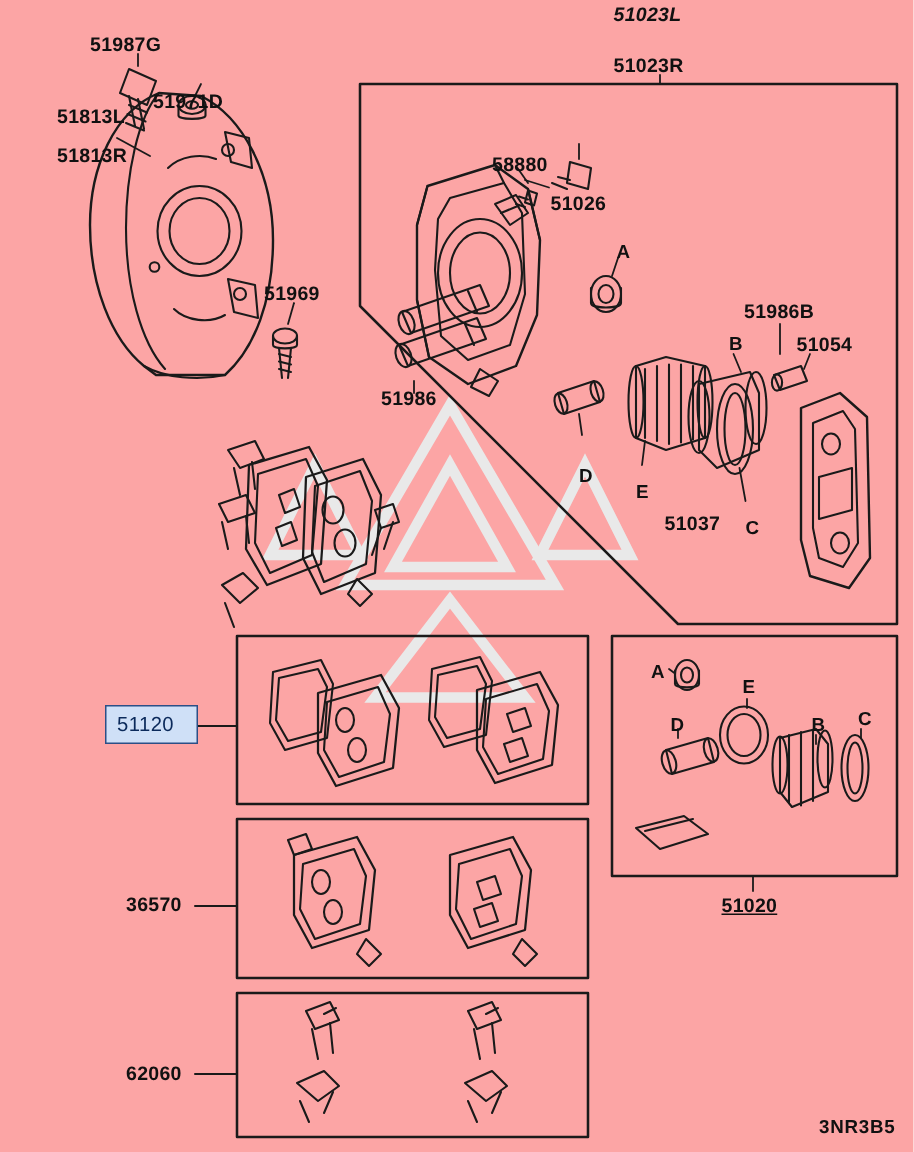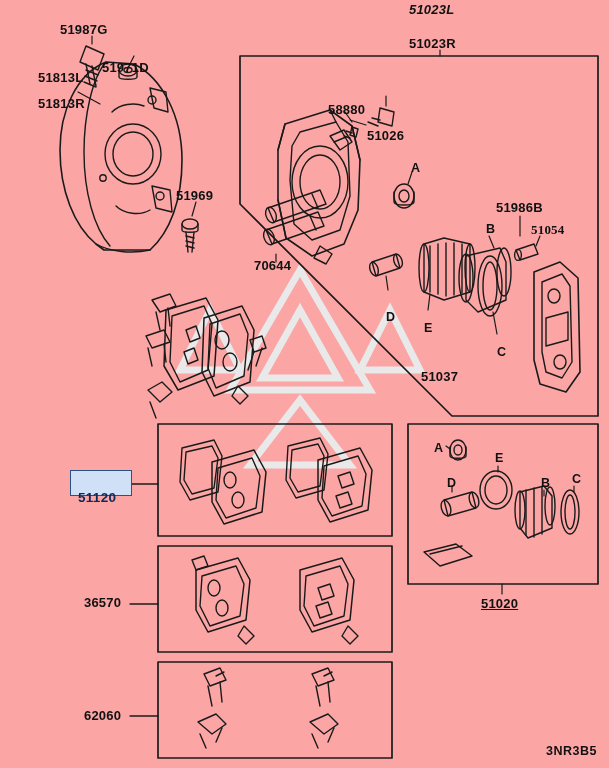--- a/index.html
+++ b/index.html
@@ -29,22 +29,22 @@
   .lbl.letter {
     font-size: 12.5px;
     font-weight: bold;
   }
   .hl {
     position: absolute;
     background: #cfe0f7;
     border: 1px solid #2b4f86;
     color: #0b2a5b;
     font-size: 13.5px;
-    font-weight: bold;
-    padding: 18px 7px 4px 7px;
+    font-weight: normal;
+    padding: 3px 7px 4px 7px;
     box-sizing: border-box;
     letter-spacing: 0.3px;
   }
   .wm {
     position: absolute;
     pointer-events: none;
   }
   svg { display: block; }
   .code {
     position: absolute;
@@ -275,24 +275,24 @@
   <div class="lbl" style="left:60px; top:22px;">51987G</div>
   <div class="lbl" style="left:102px; top:60px;">51971D</div>
   <div class="lbl" style="left:38px; top:70px;">51813L</div>
   <div class="lbl" style="left:38px; top:96px;">51813R</div>
   <div class="lbl" style="left:176px; top:188px;">51969</div>
 
   <div class="lbl" style="left:409px; top:2px;font-style:italic;">51023L</div>
   <div class="lbl" style="left:409px; top:36px;">51023R</div>
   <div class="lbl" style="left:367px; top:84px;margin-top:44px;">51026</div>
   <div class="lbl" style="left:328px; top:102px;">58880</div>
-  <div class="lbl" style="left:254px; top:258px;">70644</div>
+  <div class="lbl" style="left:254px; top:258px;">51986</div>
   <div class="lbl" style="left:496px; top:200px;">51986B</div>
-  <div class="lbl" style="left:531px; top:222px;font-family:Liberation Serif, serif;">51054</div>
-  <div class="lbl" style="left:421px; top:341px;margin-top:28px;">51037</div>
+  <div class="lbl" style="left:531px; top:222px;">51054</div>
+  <div class="lbl" style="left:443px; top:341px;">51037</div>
 
   <div class="lbl" style="left:84px; top:595px;">36570</div>
   <div class="lbl" style="left:84px; top:708px;">62060</div>
   <div class="lbl" style="left:481px; top:596px;text-decoration:underline;">51020</div>
 
   <div class="lbl letter" style="left:411px; top:161px;">A</div>
   <div class="lbl letter" style="left:486px; top:222px;">B</div>
   <div class="lbl letter" style="left:497px; top:345px;">C</div>
   <div class="lbl letter" style="left:386px; top:310px;">D</div>
   <div class="lbl letter" style="left:424px; top:321px;">E</div>

